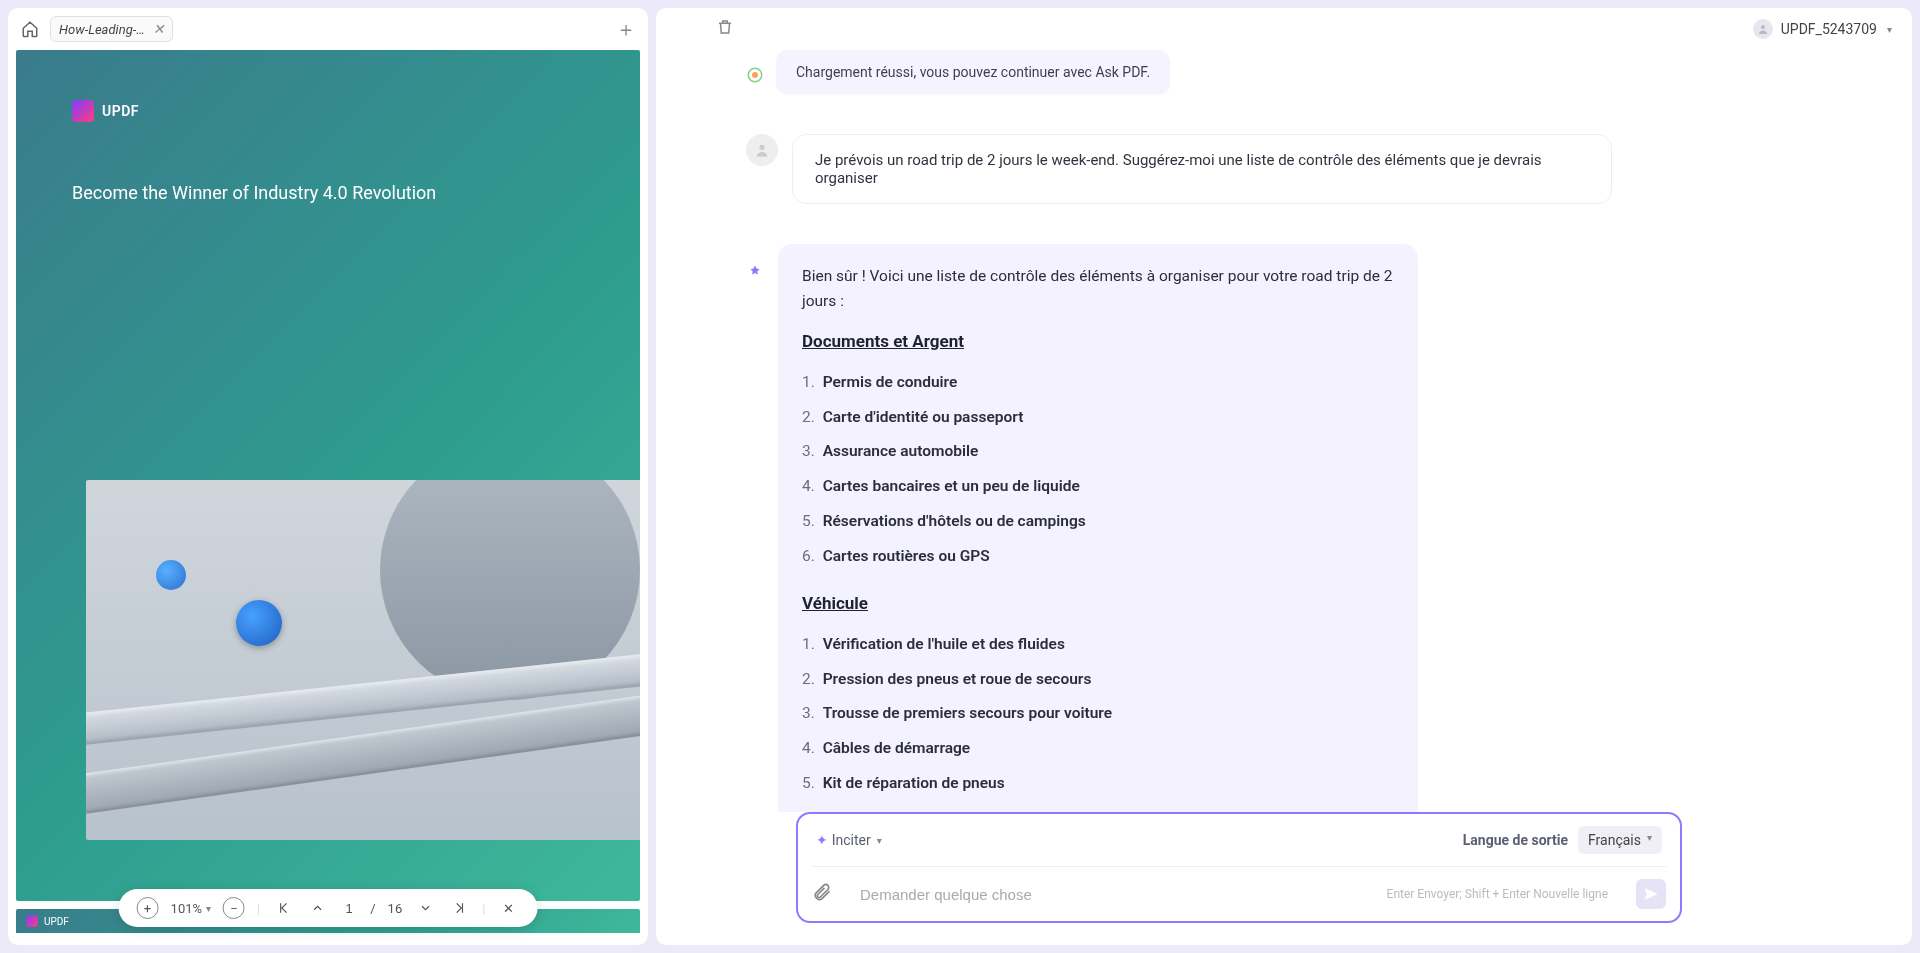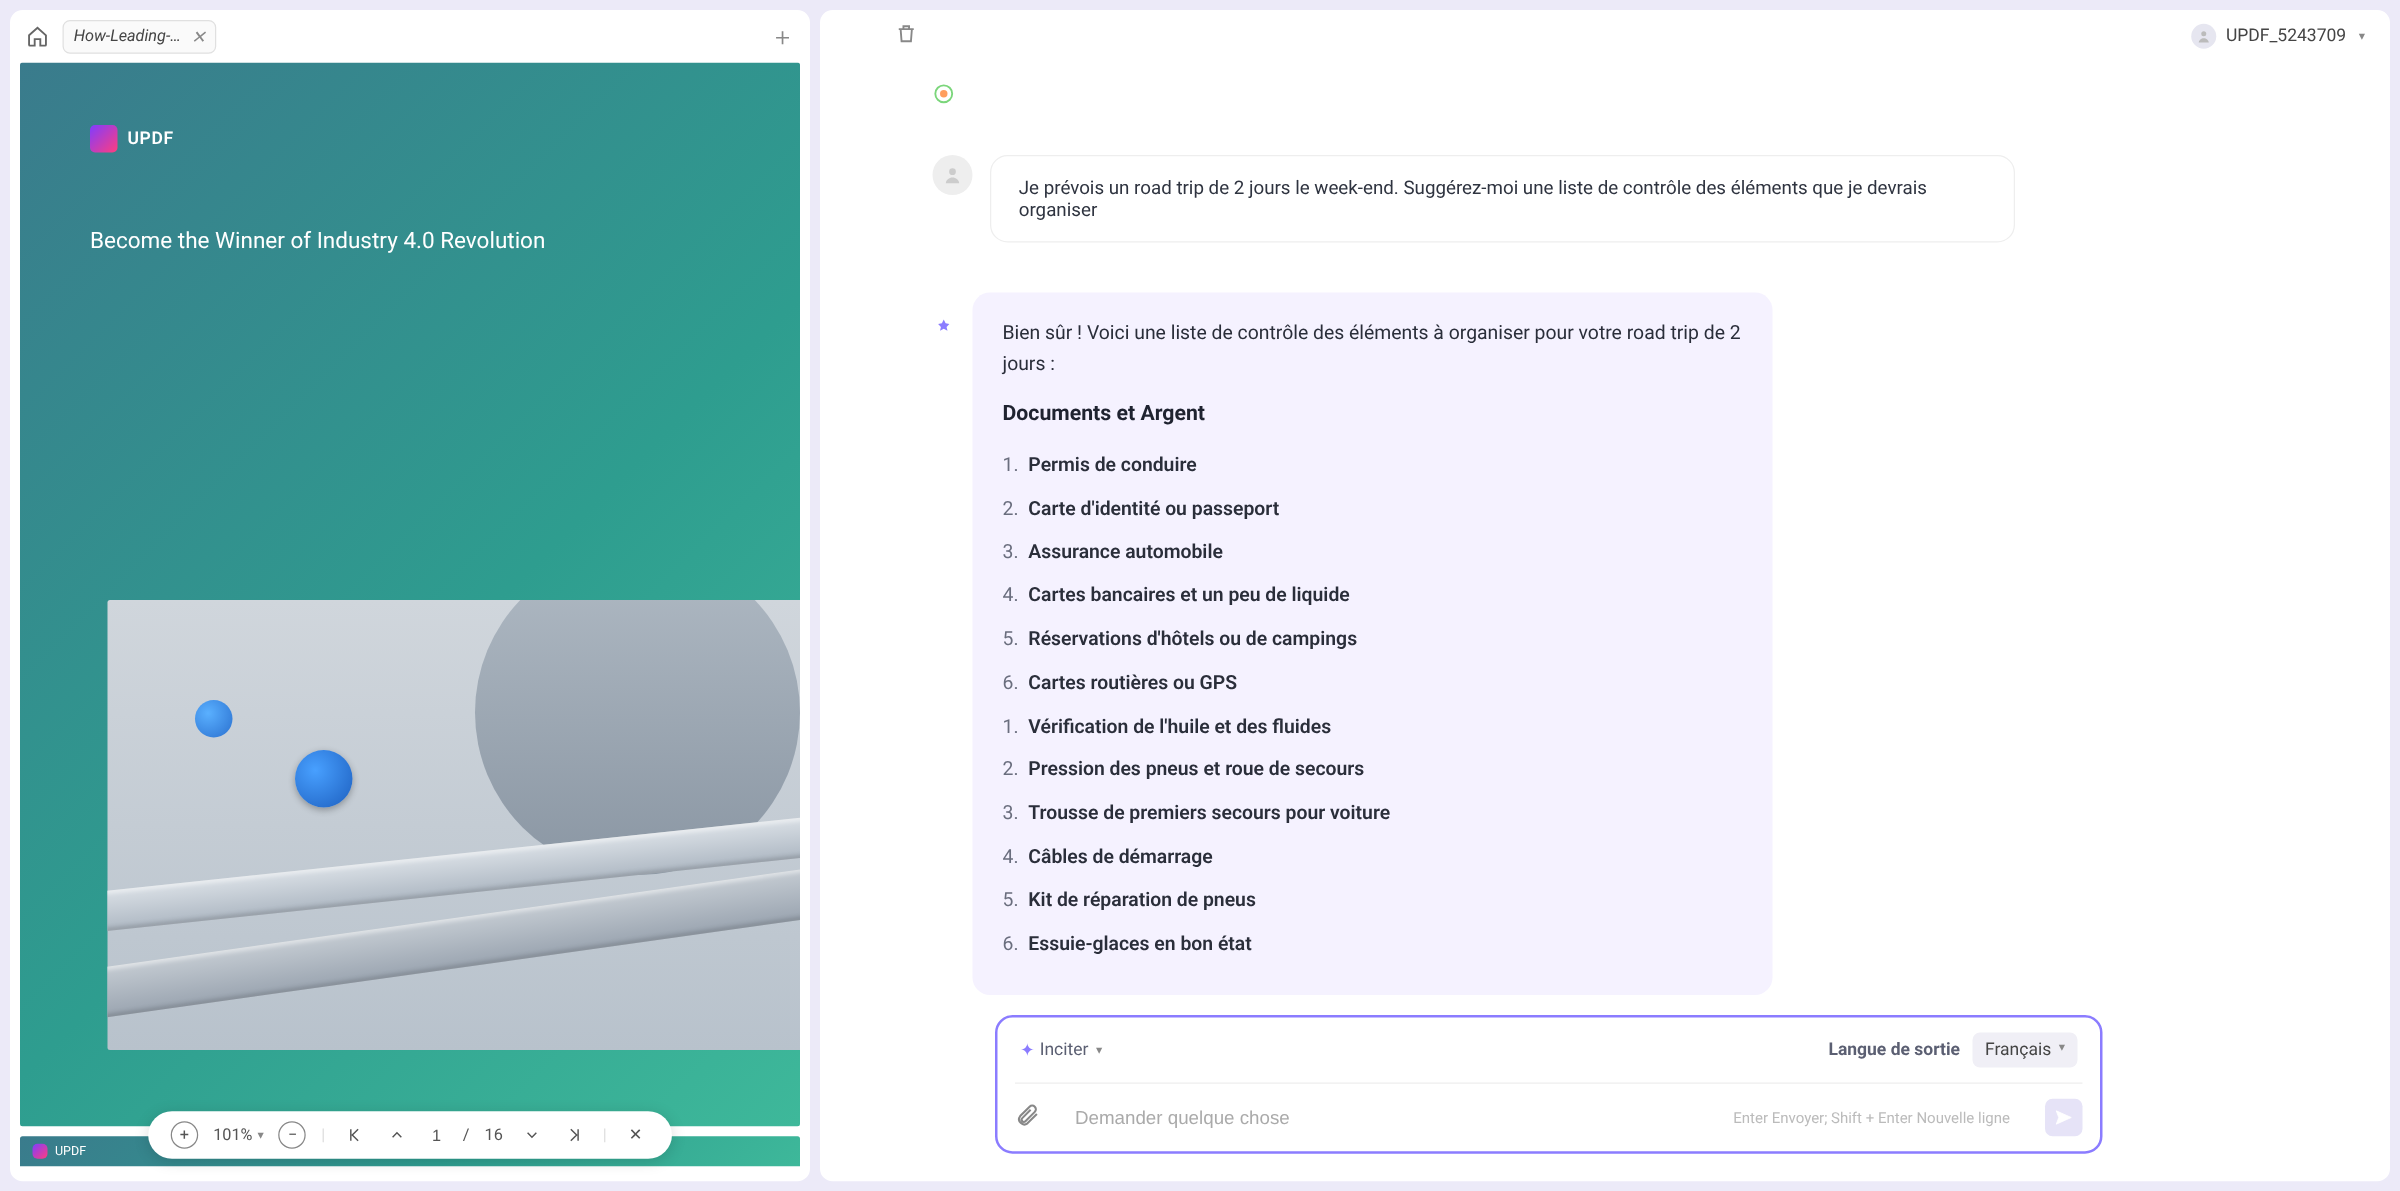--- a/index.html
+++ b/index.html
@@ -126,21 +126,21 @@
   color:#3f3f52;font-size:14px;box-shadow:0 1px 2px rgba(0,0,0,.04);
 }
 .ai-ico{width:18px;height:18px;}
 .ai-ico svg{width:18px;height:18px;}
 .user-row{display:flex;gap:14px;margin:40px 0 0 -50px;align-items:flex-start;}
 .uavatar{width:32px;height:32px;border-radius:50%;background:#eee;flex-shrink:0;display:flex;align-items:center;justify-content:center;}
 .user-bubble{background:#fff;border:1px solid #eee;border-radius:14px;padding:16px 22px;font-size:15px;color:#2f3440;max-width:820px;}
 .ai-row{display:flex;gap:14px;margin:40px 0 0 -50px;align-items:flex-start;}
 .ai-bubble{background:#f5f2ff;border-radius:14px;padding:20px 24px 24px 24px;font-size:15.5px;color:#2a2e3a;max-width:640px;line-height:1.6;}
 .ai-bubble .lead{margin-bottom:14px;}
-.ai-bubble h4{font-size:17px;font-weight:700;margin:16px 0 10px 0;color:#1f2330;}
+.ai-bubble h4{font-size:17px;font-weight:700;margin:16px 0 10px 0;color:#1f2330;text-decoration:underline;}
 .ai-bubble h4:first-of-type{margin-top:6px;}
 .ai-bubble ol{list-style:none;counter-reset:li;padding:0;}
 .ai-bubble li{counter-increment:li;padding:5px 0;font-weight:600;}
 .ai-bubble li::before{content:counter(li)". ";font-weight:400;color:#6a6e7e;margin-right:4px;}
 
 .composer-wrap{padding:0 230px 22px 100px;}
 .composer{
   border:2px solid #8b7cff;border-radius:14px;background:#fff;
   display:flex;flex-direction:column;
 }
@@ -254,20 +254,23 @@
   </div>
 
   <div class="chat-scroll">
     <div style="display:flex;align-items:flex-start;gap:12px;margin-left:-50px;">
       <div class="ai-ico" style="margin-top:16px">
         <svg viewBox="0 0 24 24">
             <circle cx="12" cy="12" r="9" fill="none" stroke="#7bd67b" stroke-width="2"></circle>
             <circle cx="12" cy="12" r="4" fill="#ff9e5e"></circle>
           </svg>
       </div>
+      <div class="sys-pill" style="margin-left:0">
+        <span>Chargement réussi, vous pouvez continuer avec Ask PDF.</span>
+      </div>
     </div>
 
     <div class="user-row">
       <div class="uavatar">
           <svg width="16" height="16" viewBox="0 0 24 24" fill="#ccc">
             <circle cx="12" cy="8" r="4"></circle>
             <path d="M4 22c0-4 4-7 8-7s8 3 8 7z"></path>
           </svg>
         </div>
       <div class="user-bubble">Je prévois un road trip de 2 jours le week-end. Suggérez-moi une liste de contrôle des éléments que je devrais organiser</div>
@@ -284,20 +287,21 @@
         <div id="ai-sections">
             <h4>Documents et Argent</h4>
             <ol>
               <li>Permis de conduire</li>
               <li>Carte d'identité ou passeport</li>
               <li>Assurance automobile</li>
               <li>Cartes bancaires et un peu de liquide</li>
               <li>Réservations d'hôtels ou de campings</li>
               <li>Cartes routières ou GPS</li>
             </ol>
+            <h4>Véhicule</h4>
             <ol>
               <li>Vérification de l'huile et des fluides</li>
               <li>Pression des pneus et roue de secours</li>
               <li>Trousse de premiers secours pour voiture</li>
               <li>Câbles de démarrage</li>
               <li>Kit de réparation de pneus</li>
               <li>Essuie-glaces en bon état</li>
             </ol>
           </div>
       </div>

